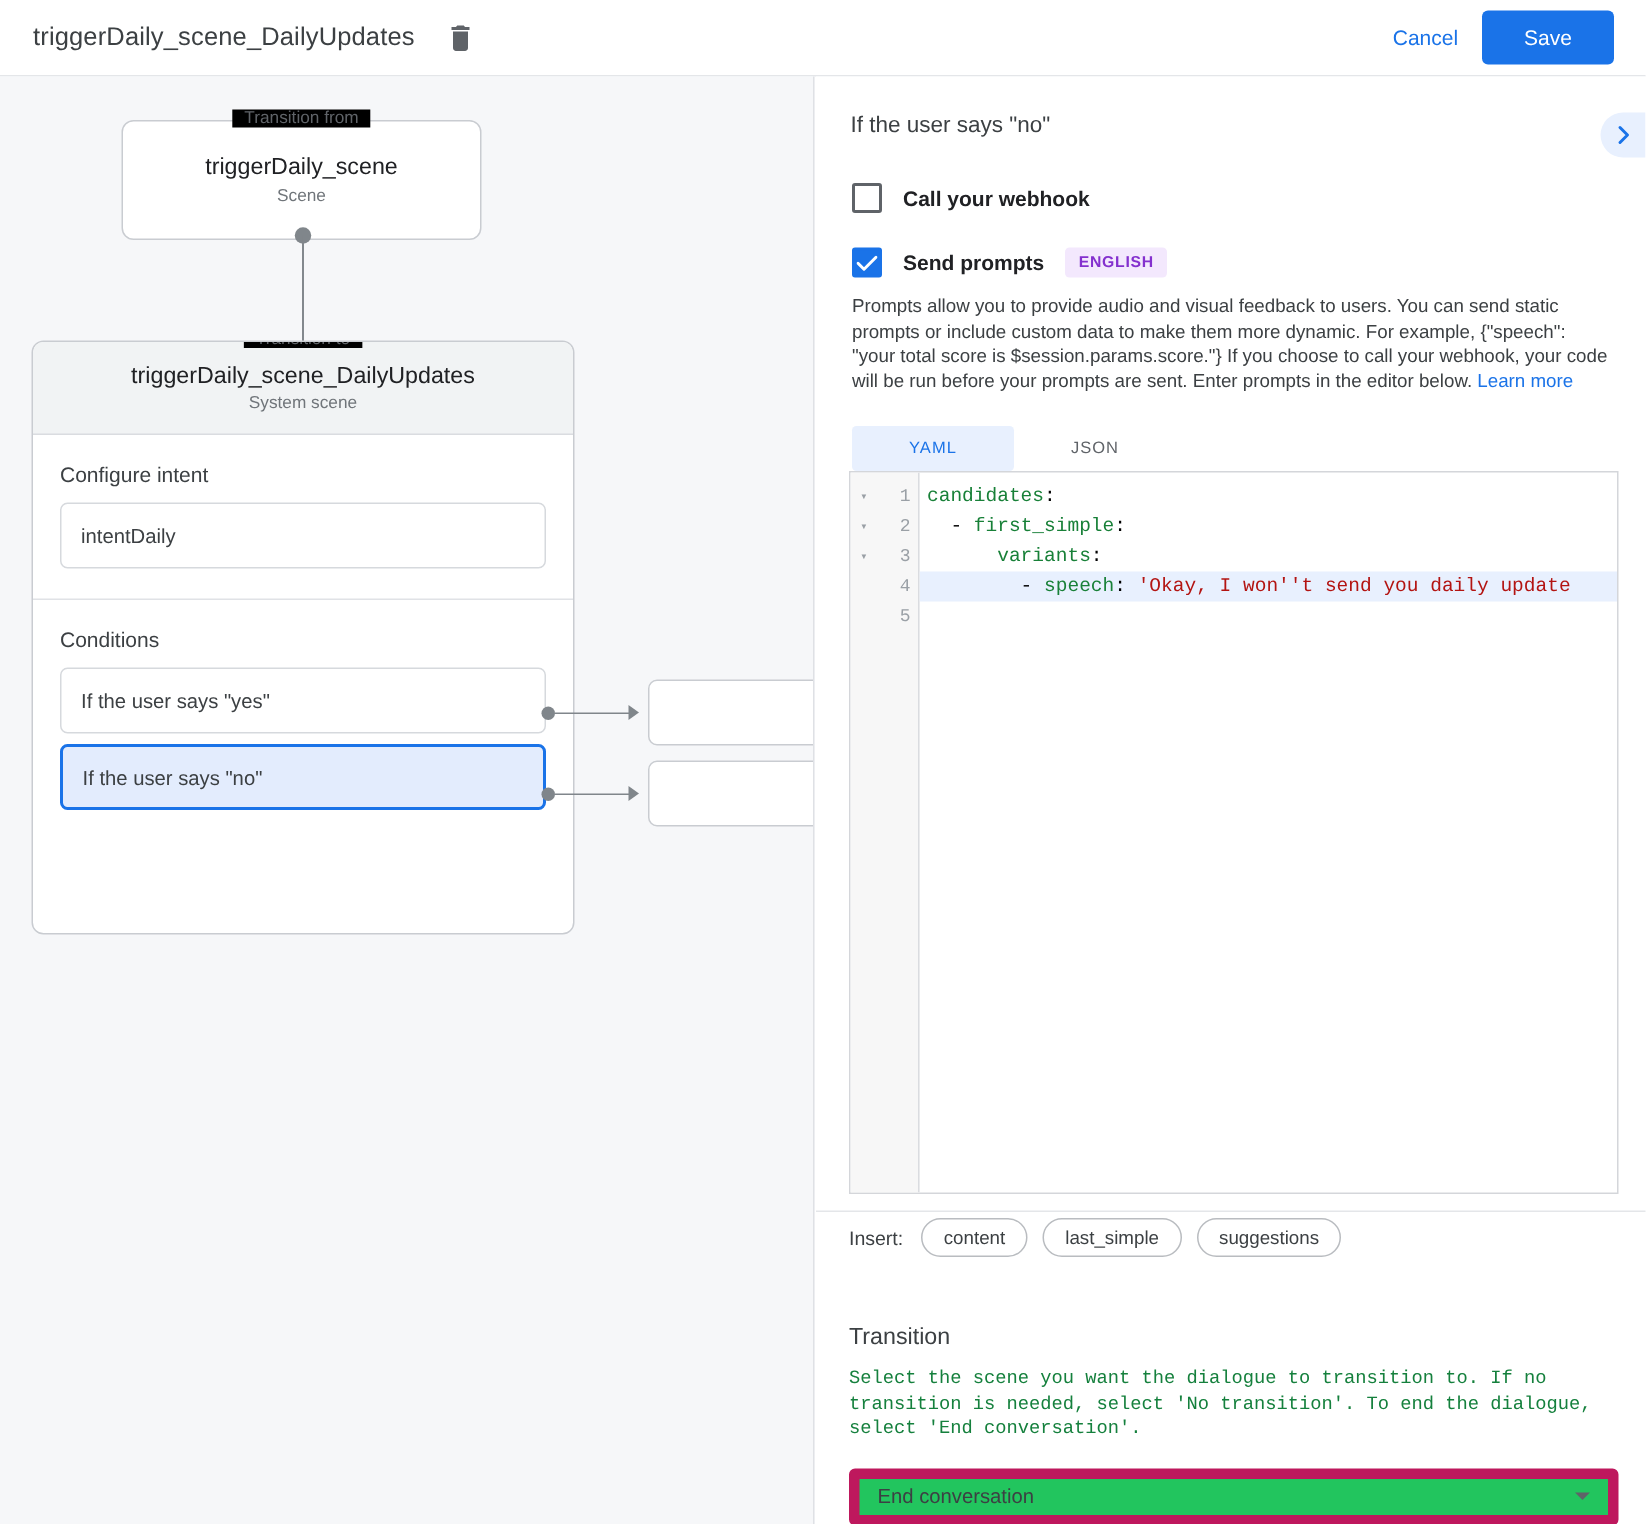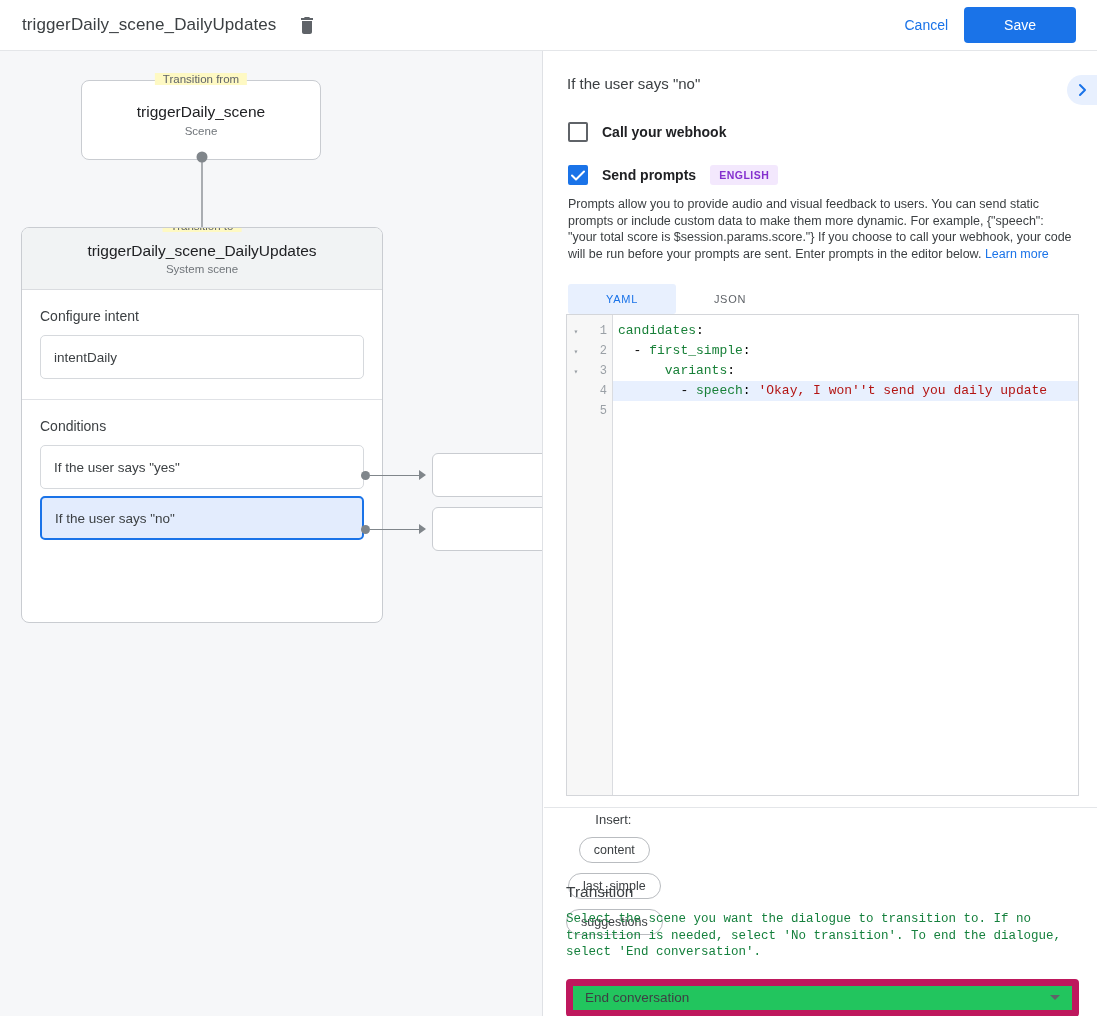--- a/index.html
+++ b/index.html
@@ -30,36 +30,36 @@
     padding-right: 21px;
   }
   .cancel-btn {
     background: none; border: none; color: #1a73e8;
     font-family: inherit; font-size: 14px; font-weight: 500;
     padding: 8px 14px; border-radius: 4px; cursor: pointer;
   }
   .save-btn {
     background: #1a73e8; border: none; color: #fff;
     font-family: inherit; font-size: 14px; font-weight: 500;
-    padding: 10px 40px; border-radius: 4px; cursor: pointer;
+    padding: 10px 28px; border-radius: 4px; cursor: pointer;
   }
 
   
   .graph-panel {
     position: absolute; left: 0; top: 51px; width: 543px; height: 965px;
     background: #f6f7f9; border-right: 1px solid #dfe1e5; overflow: hidden;
   }
 
   .fieldset {
     position: absolute; border: 1px solid #c9ccd1; border-radius: 8px;
     background: #fff;
   }
   .fieldset > .legend {
     position: absolute; top: -8px; left: 50%; transform: translateX(-50%);
-    background: #fef9c3; padding: 0 8px;
+    background: #000000; padding: 0 8px;
     font-size: 11.5px; color: #5f6368; white-space: nowrap;
   }
 
   
   .node-from {
     left: 81px; top: 29px; width: 240px; height: 80px;
     display: flex; flex-direction: column; align-items: center;
     justify-content: center; gap: 4px;
   }
   .node-title { font-size: 15.5px; color: #202124; }
@@ -173,21 +173,21 @@
     font-family: "Liberation Mono", monospace; font-size: 13px;
     white-space: pre; overflow: hidden;
   }
   .cline { height: 20px; line-height: 20px; padding-left: 5px; }
   .cline.hl { background: #e8f0fe; }
   .k { color: #188038; }
   .s { color: #b31412; }
 
   .insert-row {
     position: absolute; left: 566px; top: 812px;
-    display: flex; align-items: center; gap: 10px; flex-direction: column;
+    display: flex; align-items: center; gap: 10px;
   }
   .insert-label { font-size: 13px; color: #3c4043; margin-right: 2px; }
   .chip {
     border: 1px solid #b9bcc0; border-radius: 14px; height: 26px;
     padding: 0 14px; display: flex; align-items: center;
     font-size: 12.5px; color: #3c4043; background: #fff; cursor: pointer;
   }
 
   .divider { position: absolute; left: 544px; top: 807px; width: 553px; height: 1px; background: #e4e6e9; }
 

